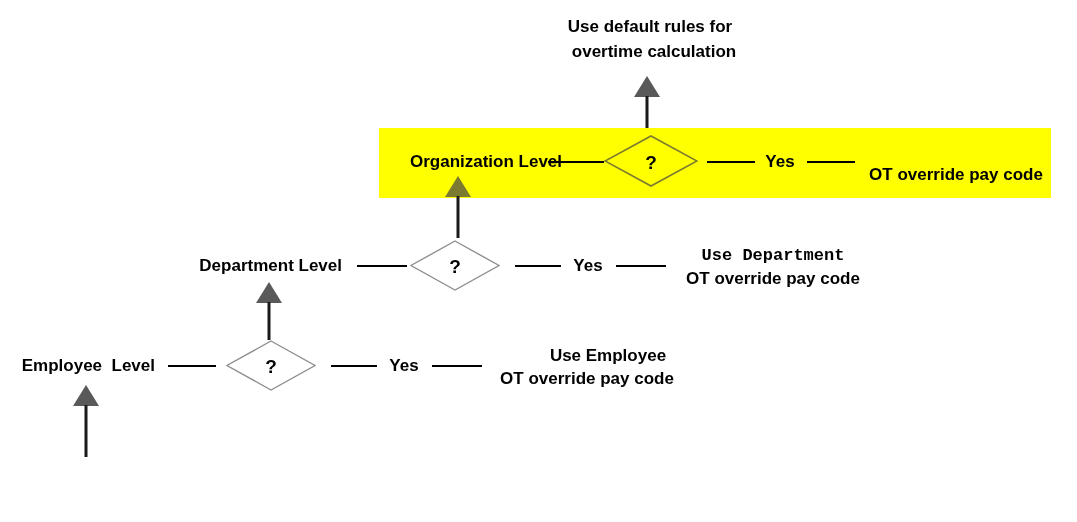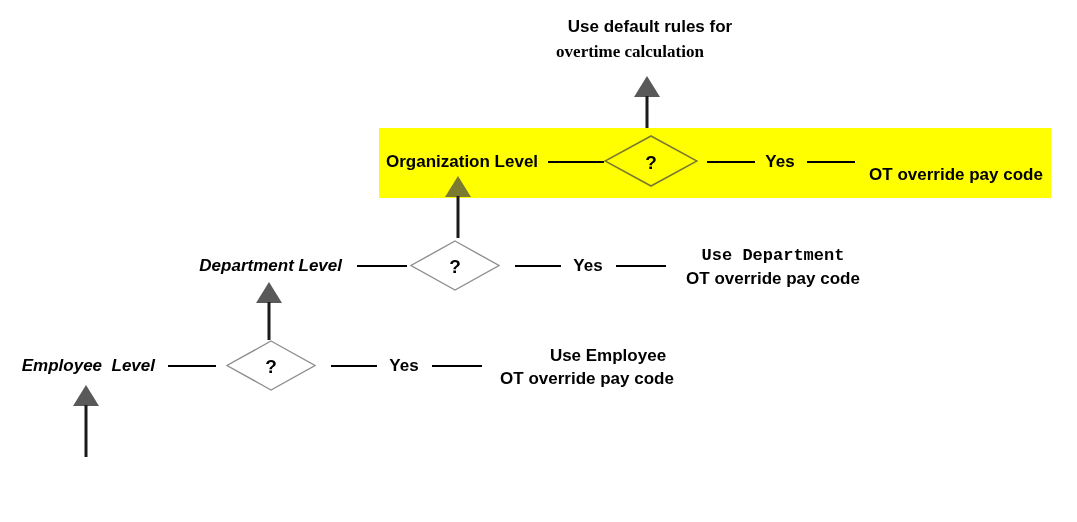--- a/index.html
+++ b/index.html
@@ -19,23 +19,24 @@
     position: absolute;
     background: #ffff00;
   }
   .lbl {
     position: absolute;
     color: #000000;
     font-weight: bold;
     font-size: 17px;
     line-height: 21px;
     white-space: pre;
+    text-align: center;
   }
   .lbl.center { text-align: center; }
-  .lbl.right  { text-align: right; font-style: italic; }
+  .lbl.right  { text-align: right; }
   .connector {
     position: absolute;
     height: 0;
     border-top: 2px solid #000000;
   }
   .diamond {
     position: absolute;
   }
   .diamond svg { display: block; }
   .qmark {
@@ -52,21 +53,21 @@
   .arrow svg { display: block; }
 </style>
 </head>
 <body>
 
 <div id="canvas">
 
   <div class="band" style="left:379px; top:128px; width:672px; height:70px;"></div>
 
   <div class="lbl center" style="left:500px; top:16px; width:300px;">Use default rules for</div>
-  <div class="lbl center" style="left:480px; top:41px; width:300px;font-family:Liberation Serif, serif;">overtime calculation</div>
+  <div class="lbl center" style="left:504px; top:41px; width:300px;">overtime calculation</div>
 
   <div class="arrow" style="left:631px; top:76px; width:32px; height:52px;">
     <svg width="32" height="52" viewBox="0 0 32 52">
       <path d="M16 0 L29 21 L3 21 Z" fill="#595959"></path>
       <rect x="14.5" y="20" width="3" height="32" fill="#1a1a1a"></rect>
     </svg>
   </div>
 
   <div class="lbl" style="left:386px; top:151px; width:200px;">Organization Level</div>
 

